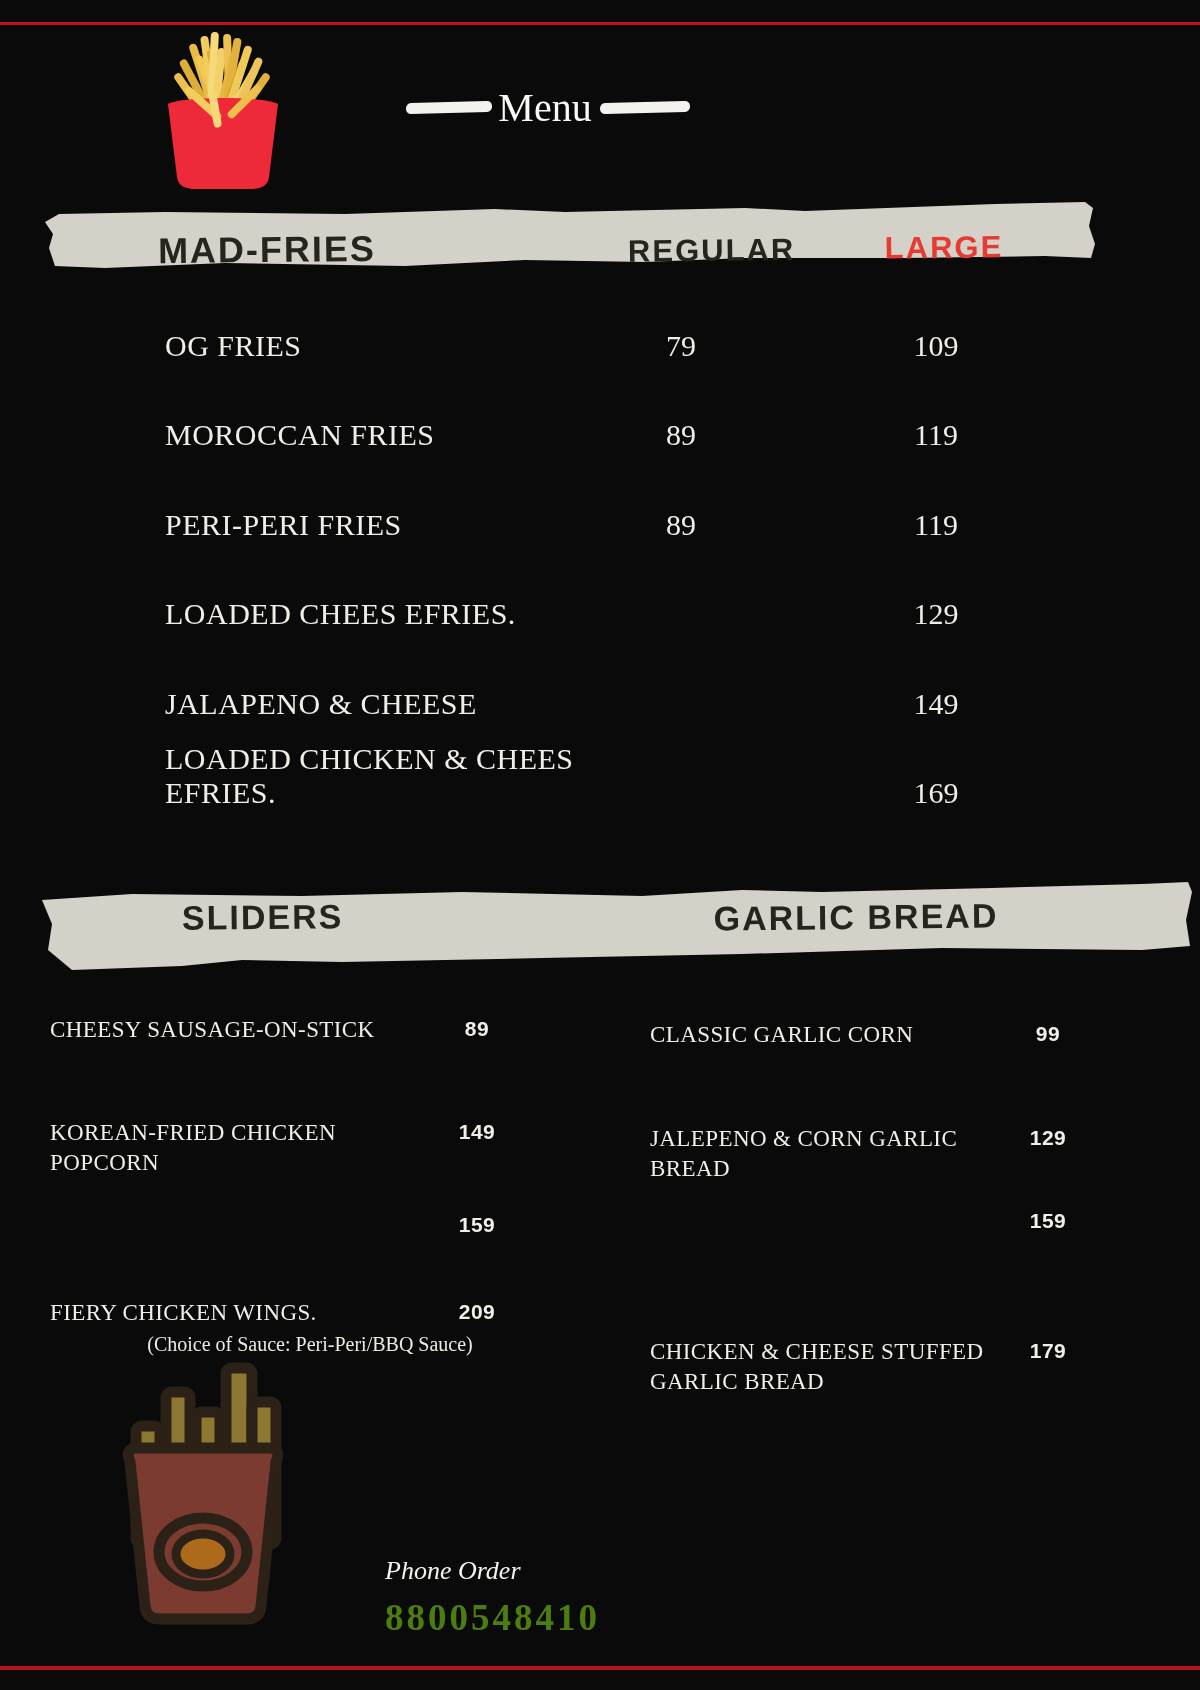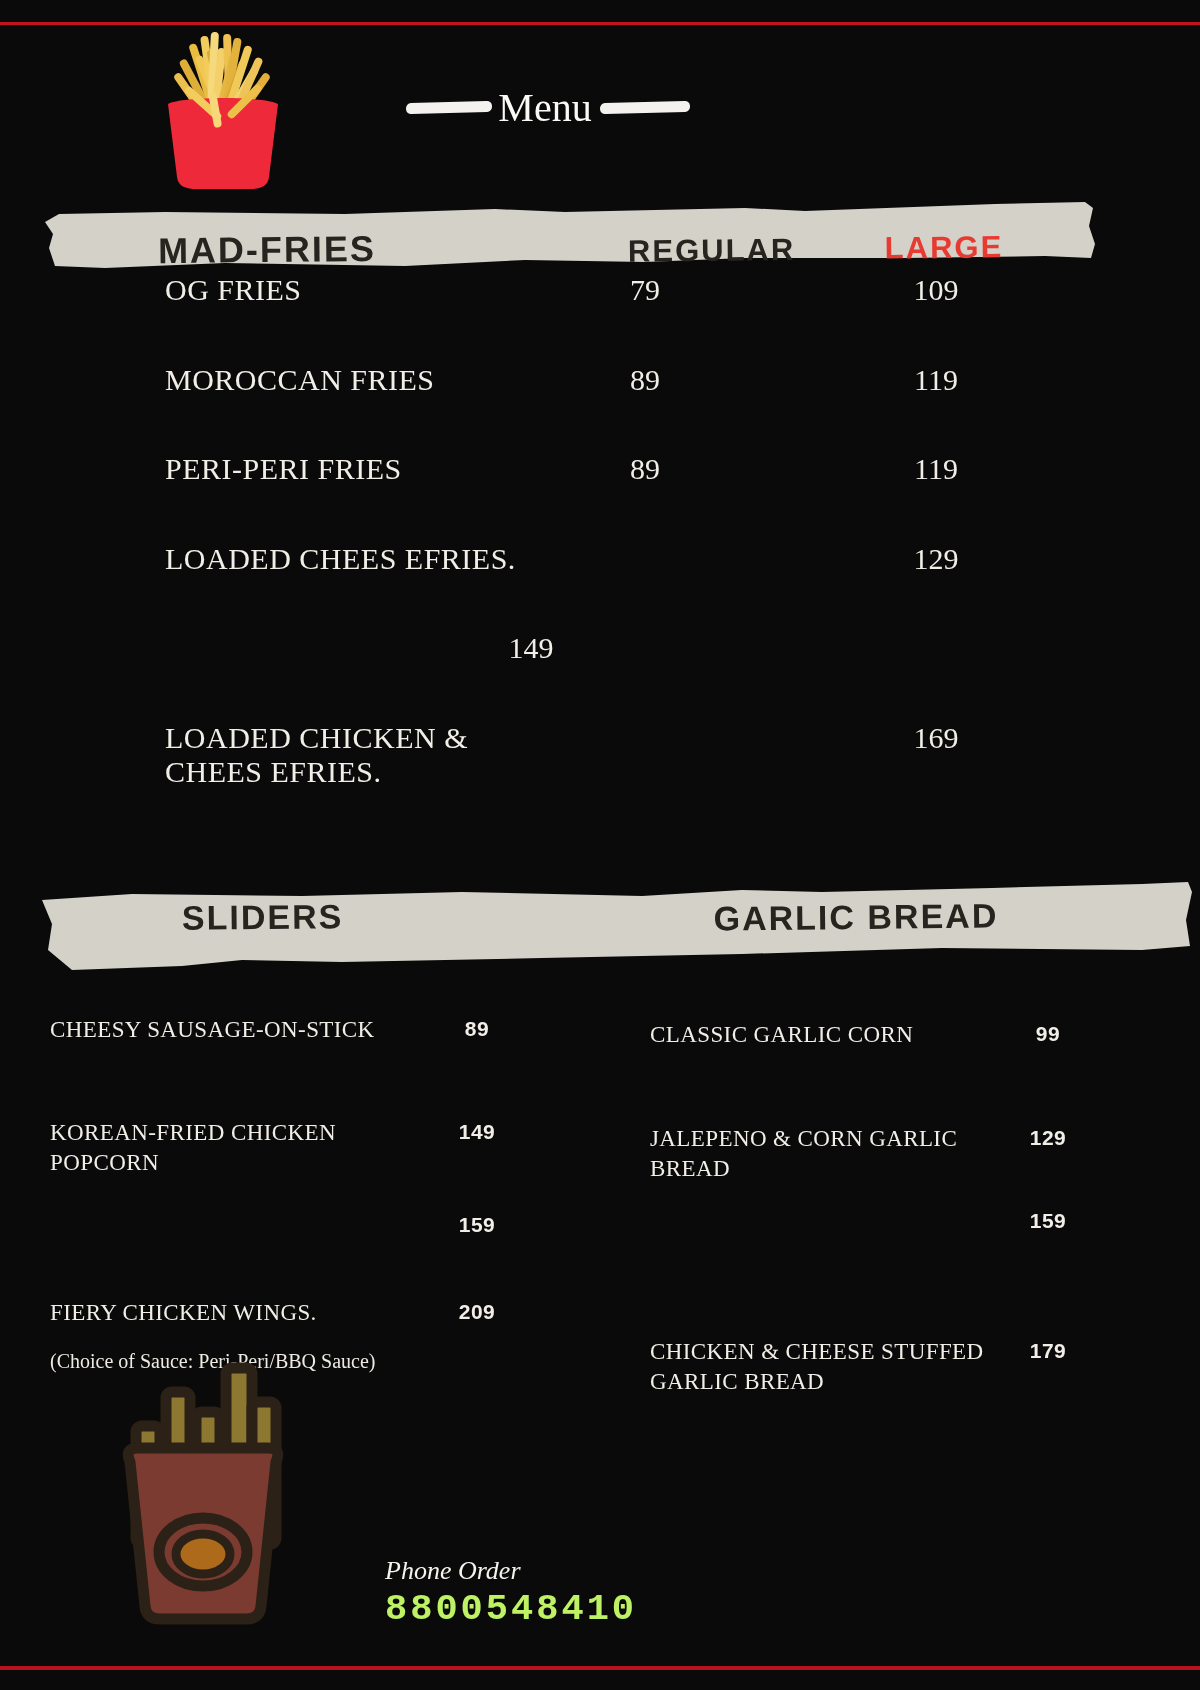--- a/index.html
+++ b/index.html
@@ -31,32 +31,32 @@
   .banner-text{position:absolute;font-family:"Liberation Sans",sans-serif;font-weight:bold;
                color:#26241f;letter-spacing:2px;white-space:nowrap;}
   .b1-title{left:158px;top:229px;font-size:36px;transform:rotate(-0.6deg);}
   .b1-reg{left:628px;top:233px;width:160px;text-align:center;font-size:31px;transform:rotate(-0.6deg);}
   .b1-large{left:874px;top:230px;width:140px;text-align:center;font-size:31px;color:#e73a31;transform:rotate(-0.6deg);}
   .b2-sliders{left:182px;top:898px;width:160px;text-align:center;font-size:34px;transform:rotate(-0.6deg);}
   .b2-garlic{left:706px;top:898px;width:300px;text-align:center;font-size:34px;transform:rotate(-0.6deg);}
 
   
   .mf-rows{position:absolute;left:165px;top:273px;width:1035px;}
-  .mf-row{display:flex;align-items:flex-start;height:89.5px;gap:36px;}
+  .mf-row{display:flex;align-items:flex-end;height:89.5px;}
   .mf-name{flex:1;font-size:30px;letter-spacing:0.5px;}
   .mf-reg{width:150px;text-align:center;font-size:30px;}
   .mf-large{width:150px;margin-left:105px;margin-right:189px;text-align:center;font-size:30px;}
 
   
   .col{position:absolute;top:0;width:520px;height:1690px;}
   .col-left{left:50px;}
   .col-right{left:650px;}
   .item-row{position:absolute;left:0;width:520px;}
   .item-name{font-size:23px;line-height:30px;letter-spacing:0.4px;max-width:380px;white-space:pre-line;}
-  .item-note{font-size:20px;line-height:26px;margin-top:20px;color:#eeebe3;}
+  .item-note{font-size:20px;line-height:26px;margin-top:3px;color:#eeebe3;text-align:center;}
   .item-price{position:absolute;top:2px;width:80px;text-align:center;
               font-family:"Liberation Sans",sans-serif;font-weight:bold;font-size:21px;letter-spacing:0.5px;}
   .col-left  .item-price{left:387px;}
   .col-right .item-price{left:358px;}
   .col-left  .item-row:nth-of-type(1){top:1015px;}
   .col-left  .item-row:nth-of-type(2){top:1118px;}
   .col-left  .item-row:nth-of-type(3){top:1211px;}
   .col-left  .item-row:nth-of-type(4){top:1298px;}
   .col-right .item-row:nth-of-type(1){top:1020px;}
   .col-right .item-row:nth-of-type(2){top:1124px;}
@@ -64,22 +64,22 @@
   .col-right .item-row:nth-of-type(4){top:1337px;}
   .empty{display:none;}
   .mf-reg.empty,.mf-large.empty{display:block;visibility:hidden;}
 
   
   .fries-illustration{position:absolute;left:108px;top:1362px;}
 
   
   .phone-block{position:absolute;left:385px;top:1556px;width:400px;}
   .phone-label{font-family:"Liberation Serif",serif;font-style:italic;font-size:26px;color:#f5f3ee;}
-  .phone-number{font-family:Liberation Mono, monospace;font-weight:bold;font-size:37px;
-                letter-spacing:3px;color:#bef264;margin-top:2px;}
+  .phone-number{font-family:Liberation Serif, serif;font-weight:bold;font-size:37px;
+                letter-spacing:3px;color:#4d7c0f;margin-top:10px;}
 </style>
 </head>
 <body>
 
 <div class="canvas">
 
   <div class="rule rule-top"></div>
 
   <svg class="fries-photo" width="150" height="162" viewBox="0 0 150 162">
     <g>
@@ -141,20 +141,21 @@
         <div class="mf-large">119</div>
       </div>
 
       <div class="mf-row">
         <div class="mf-name">LOADED CHEES EFRIES.</div>
         <div class="mf-reg empty"></div>
         <div class="mf-large">129</div>
       </div>
 
       <div class="mf-row">
+        <div class="mf-name">JALAPENO &amp; CHEESE</div>
         <div class="mf-reg empty"></div>
         <div class="mf-large">149</div>
       </div>
 
       <div class="mf-row">
         <div class="mf-name">LOADED CHICKEN &amp; CHEES EFRIES.</div>
         <div class="mf-reg empty"></div>
         <div class="mf-large">169</div>
       </div>
     </div>

